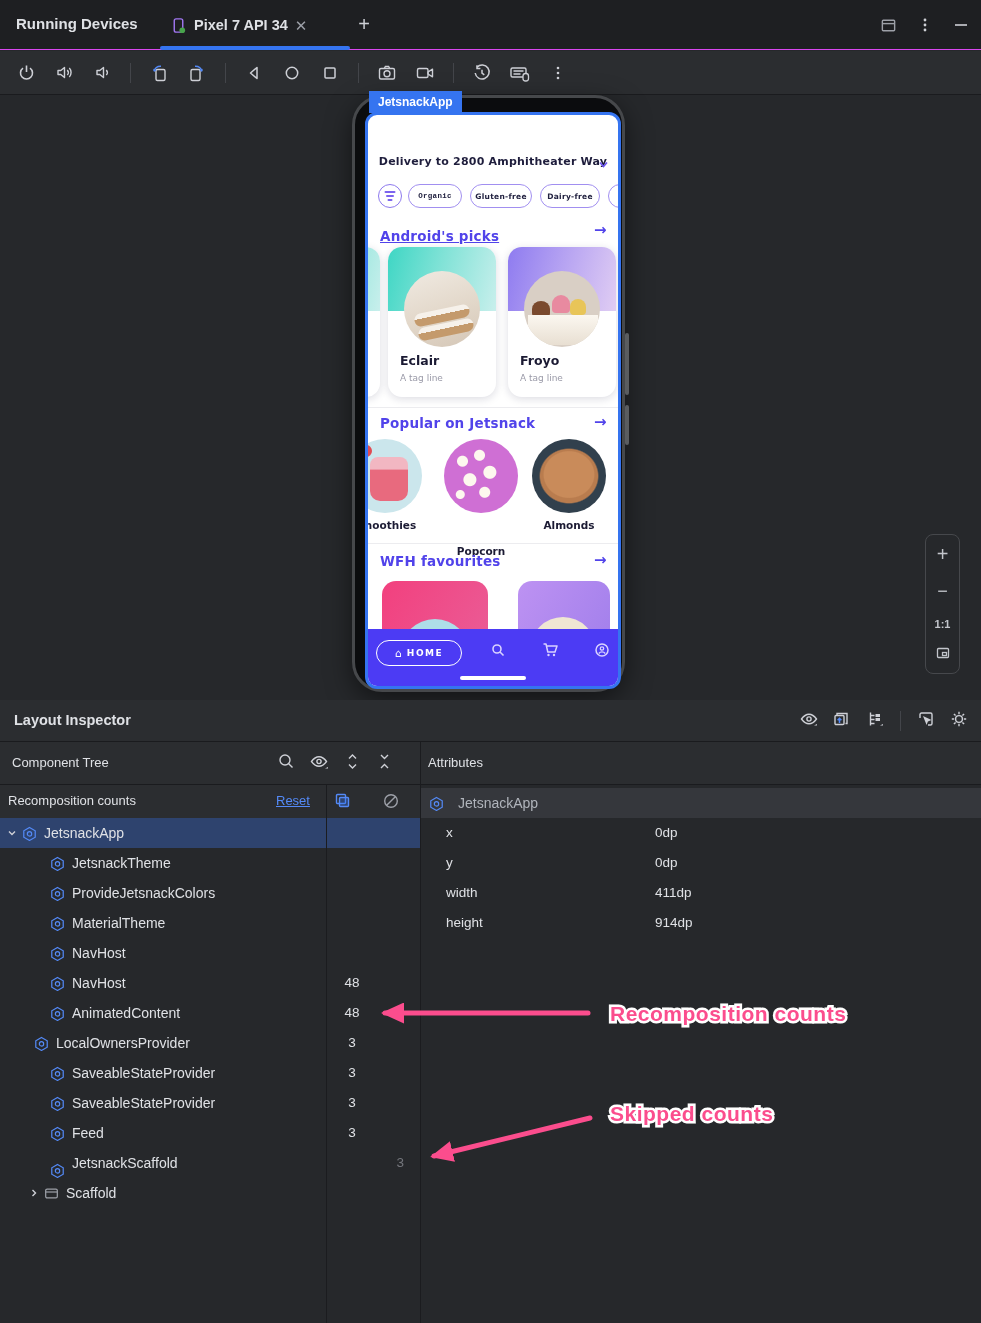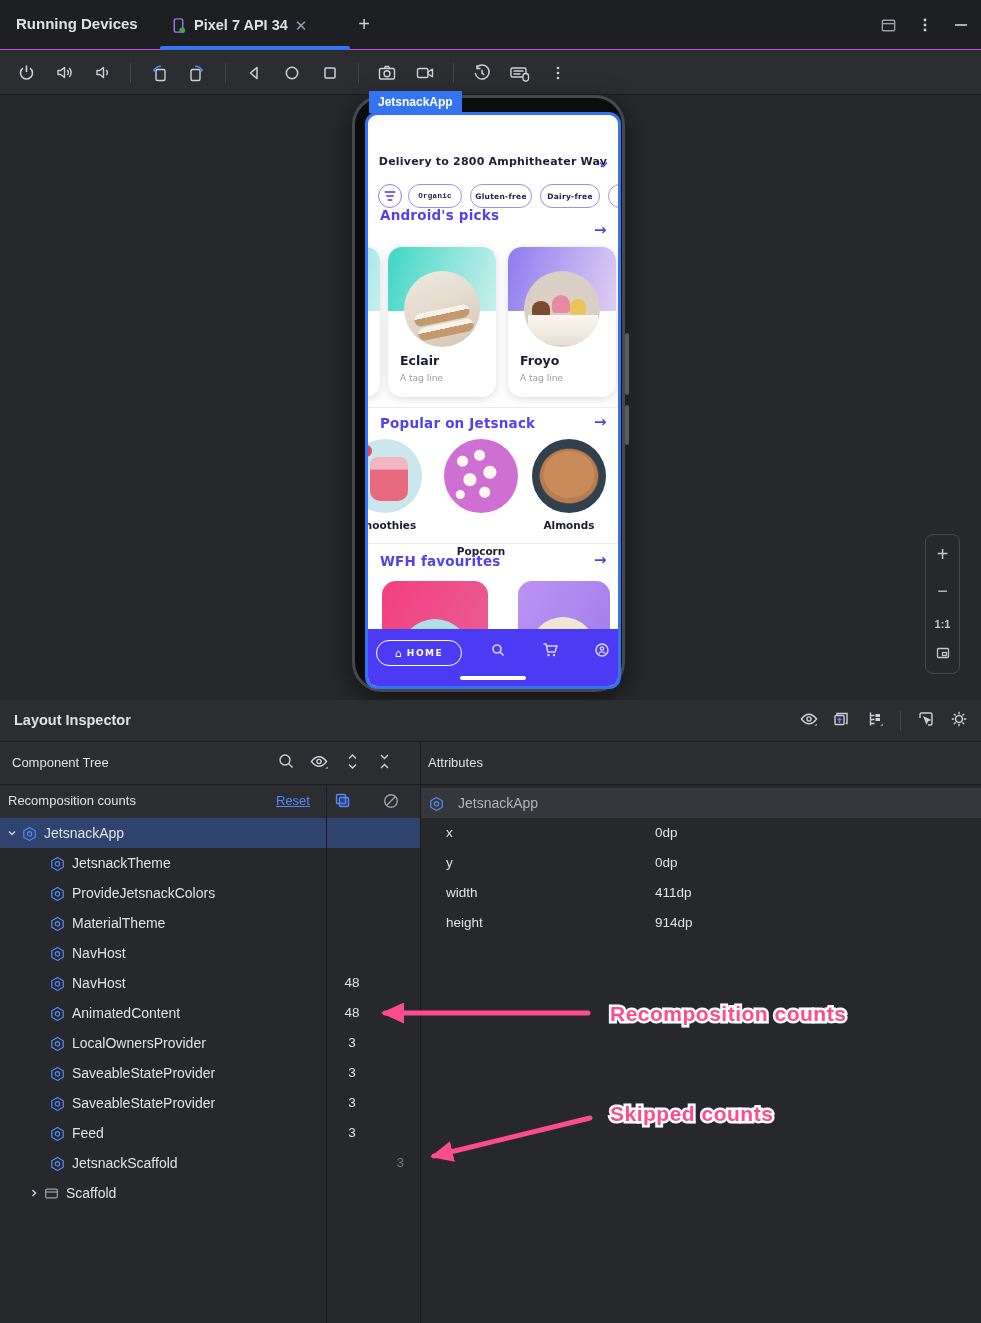--- a/index.html
+++ b/index.html
@@ -297,21 +297,21 @@
                 <i style="top:14px;width:5px;"></i>
               </div>
             <div id="chips">
                 <div class="chip" style="left: 40px; width: 54px; font-family: Liberation Mono, monospace;">Organic</div>
                 <div class="chip" style="left: 102px; width: 62px;">Gluten-free</div>
                 <div class="chip" style="left: 172px; width: 60px;">Dairy-free</div>
               </div>
             <div class="chip" style="left:240px;width:44px;"></div>
           </div>
 
-          <div class="sectitle" style="top:92px;">Android's picks</div>
+          <div class="sectitle" style="top:113px;text-decoration:underline;">Android's picks</div>
           <div class="secarrow" style="top:108px;">→</div>
 
           <div class="snackcard" style="left:-96px;top:132px;">
             <div class="cardgrad g-eclair"></div>
           </div>
           <div class="snackcard" style="left:20px;top:132px;">
             <div class="cardgrad g-eclair"></div>
             <div class="cardimg img-eclair">
                 <b></b>
                 <b></b>
@@ -560,21 +560,21 @@
             <circle cx="8" cy="8.4" r="2.3" fill="none" stroke="#548AF7" stroke-width="1.3"></circle>
           </svg>
           <span class="tlabel">AnimatedContent</span>
         </div>
         <div class="tcounts">
           <span class="cnt">48</span>
           <span class="skp"></span>
         </div>
       </div>
       <div class="trow">
-        <div class="tleft" style="padding-left: 34px; margin-left: 16px;">
+        <div class="tleft" style="padding-left: 34px;">
           <svg class="node-ic" viewBox="0 0 16 16">
             <path d="M8 1.6 14.1 5.1v6.8L8 15.4 1.9 11.9V5.1z" fill="none" stroke="#548AF7" stroke-width="1.3"></path>
             <circle cx="8" cy="8.4" r="2.3" fill="none" stroke="#548AF7" stroke-width="1.3"></circle>
           </svg>
           <span class="tlabel">LocalOwnersProvider</span>
         </div>
         <div class="tcounts">
           <span class="cnt">3</span>
           <span class="skp"></span>
         </div>
@@ -612,21 +612,21 @@
             <circle cx="8" cy="8.4" r="2.3" fill="none" stroke="#548AF7" stroke-width="1.3"></circle>
           </svg>
           <span class="tlabel">Feed</span>
         </div>
         <div class="tcounts">
           <span class="cnt">3</span>
           <span class="skp"></span>
         </div>
       </div>
       <div class="trow">
-        <div class="tleft" style="padding-left: 50px;">
+        <div class="tleft" style="padding-left: 50px; align-items: flex-end;">
           <svg class="node-ic" viewBox="0 0 16 16">
             <path d="M8 1.6 14.1 5.1v6.8L8 15.4 1.9 11.9V5.1z" fill="none" stroke="#548AF7" stroke-width="1.3"></path>
             <circle cx="8" cy="8.4" r="2.3" fill="none" stroke="#548AF7" stroke-width="1.3"></circle>
           </svg>
           <span class="tlabel">JetsnackScaffold</span>
         </div>
         <div class="tcounts">
           <span class="cnt"></span>
           <span class="skp">3</span>
         </div>

